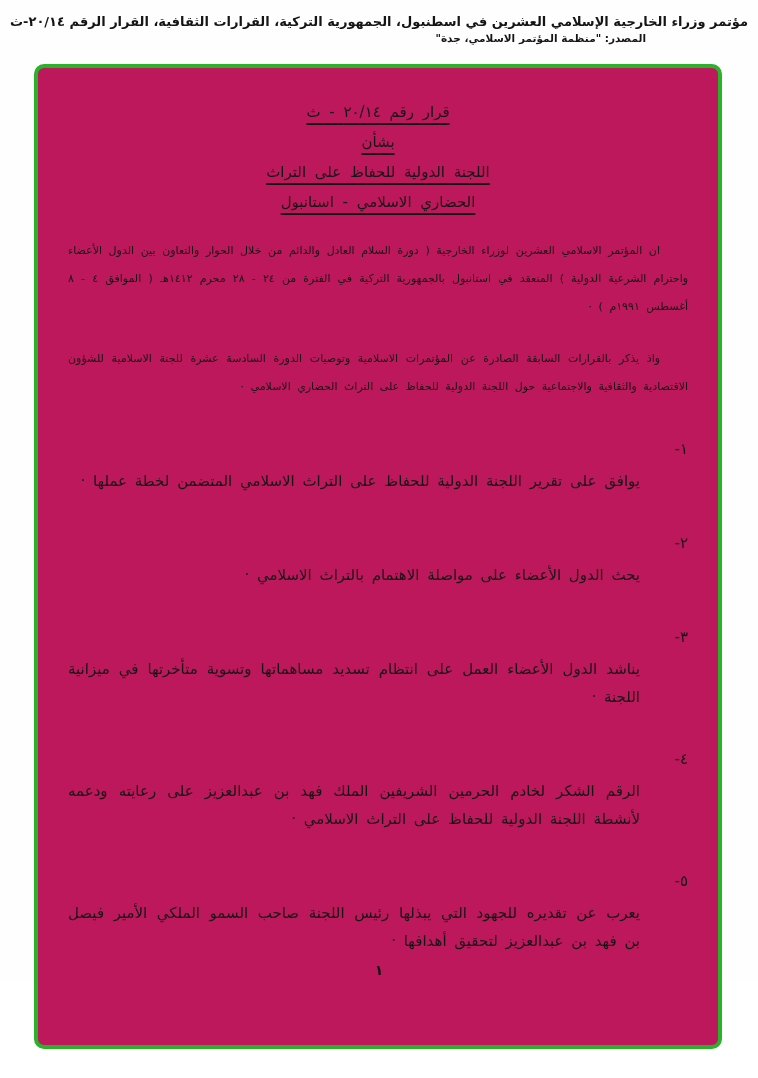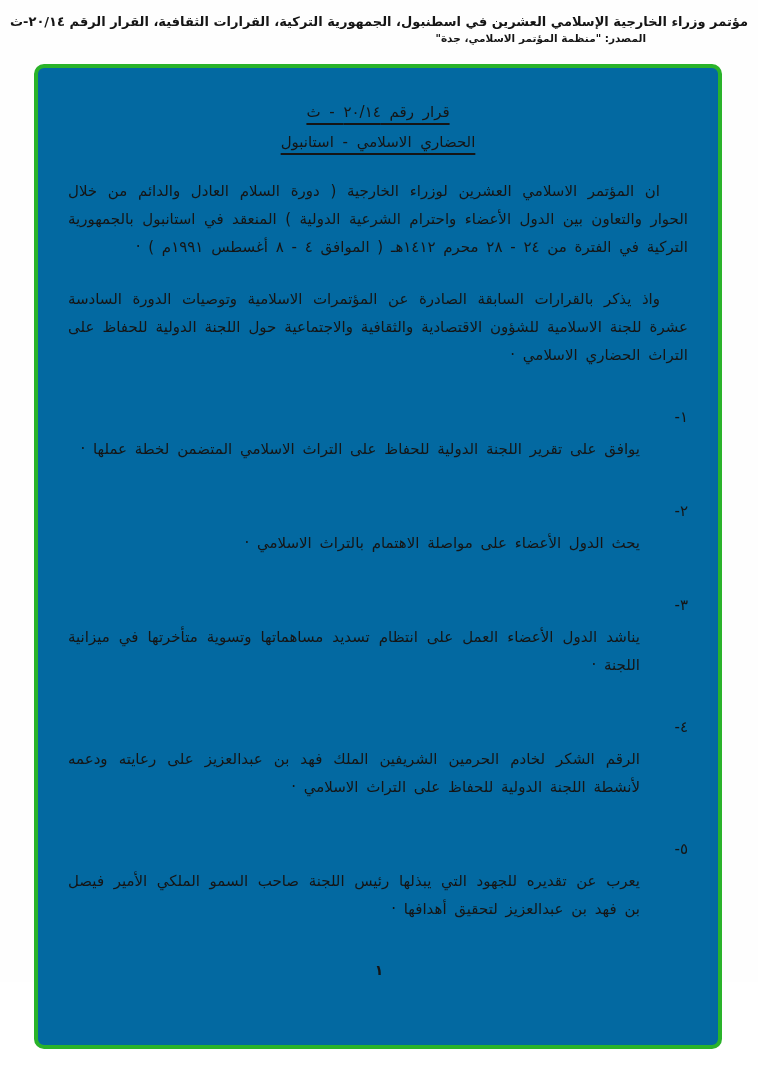--- a/index.html
+++ b/index.html
@@ -36,21 +36,21 @@
   }
   .frame {
     position: absolute;
     left: 34px;
     top: 64px;
     width: 688px;
     height: 985px;
     box-sizing: border-box;
     border: 4px solid #2ab32a;
     border-radius: 10px;
-    background: #0369a1;
+    background: #be185d;
     direction: rtl;
     padding: 30px 30px 0 30px;
     overflow: hidden;
   }
   .titles {
     text-align: center;
     margin-top: 4px;
   }
   .title-line {
     font-size: 15px;
@@ -59,21 +59,21 @@
     word-spacing: 4px;
   }
   .title-line .u {
     text-decoration: underline;
     text-underline-offset: 6px;
     text-decoration-thickness: 1.5px;
   }
   .para {
     direction: rtl;
     text-align: justify;
-    font-size: 15px;
+    font-size: 11px;
     line-height: 28px;
     margin-top: 24px;
     text-indent: 28px;
     word-spacing: 3px;
   }
   .lead {
     text-underline-offset: 5px;
     text-decoration-thickness: 1.5px;
   }
   .item {
@@ -110,20 +110,22 @@
 
   <div>
     <div class="header-line1">مؤتمر وزراء الخارجية الإسلامي العشرين في اسطنبول، الجمهورية التركية، القرارات الثقافية، القرار الرقم ٢٠/١٤-ث</div>
     <div class="header-source">المصدر:  "منظمة المؤتمر الاسلامي، جدة"</div>
   </div>
 
   <div class="frame">
 
     <div class="titles">
       <div class="title-line"><span class="u">قرار رقم ٢٠/١٤ - ث</span></div>
+      <div class="title-line"><span class="u">بشأن</span></div>
+      <div class="title-line"><span class="u">اللجنة الدولية للحفاظ على التراث</span></div>
       <div class="title-line"><span class="u">الحضاري الاسلامي - استانبول</span></div>
     </div>
 
     <div class="para"><span>ان المؤتمر الاسلامي العشرين لوزراء الخارجية ( دورة السلام العادل والدائم من خلال الحوار والتعاون بين الدول الأعضاء واحترام الشرعية الدولية ) المنعقد في استانبول بالجمهورية التركية في الفترة من ٢٤ - ٢٨ محرم ١٤١٢هـ ( الموافق ٤ - ٨ أغسطس ١٩٩١م ) ·</span></div>
 
     <div class="para"><span class="lead">واذ يذكر</span><span> بالقرارات السابقة الصادرة عن المؤتمرات الاسلامية وتوصيات الدورة السادسة عشرة للجنة الاسلامية للشؤون الاقتصادية والثقافية والاجتماعية حول اللجنة الدولية للحفاظ على التراث الحضاري الاسلامي ·</span></div>
 
 
     <div class="item">
       <span class="item-num">١-</span>

